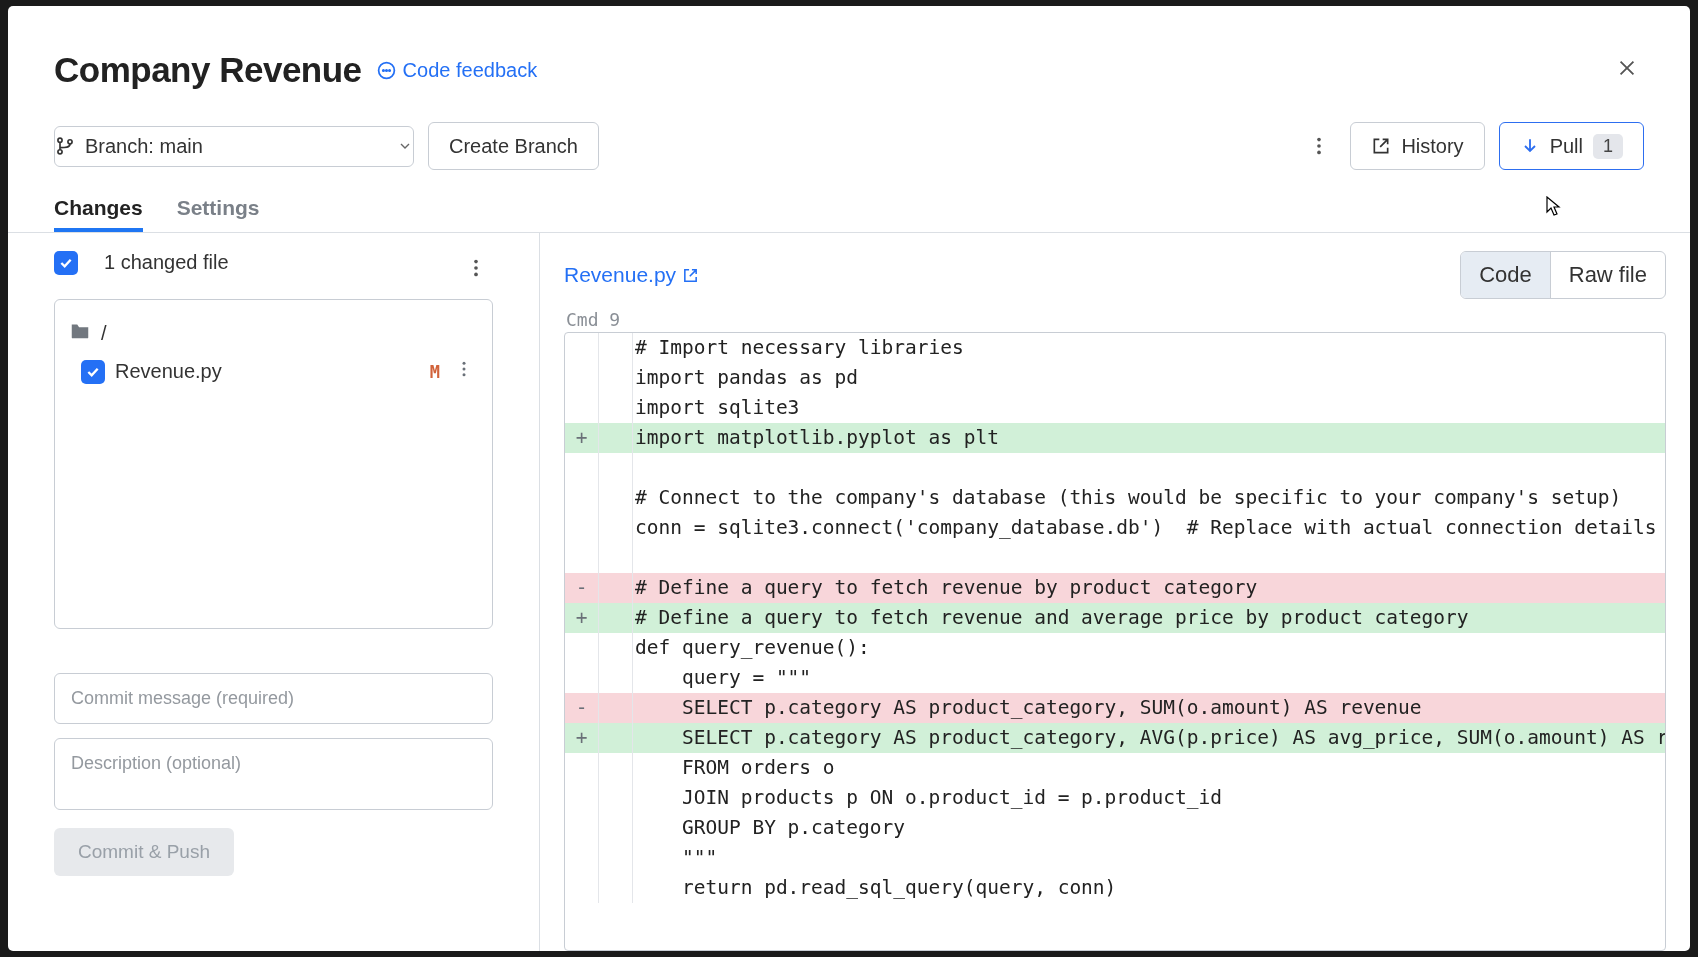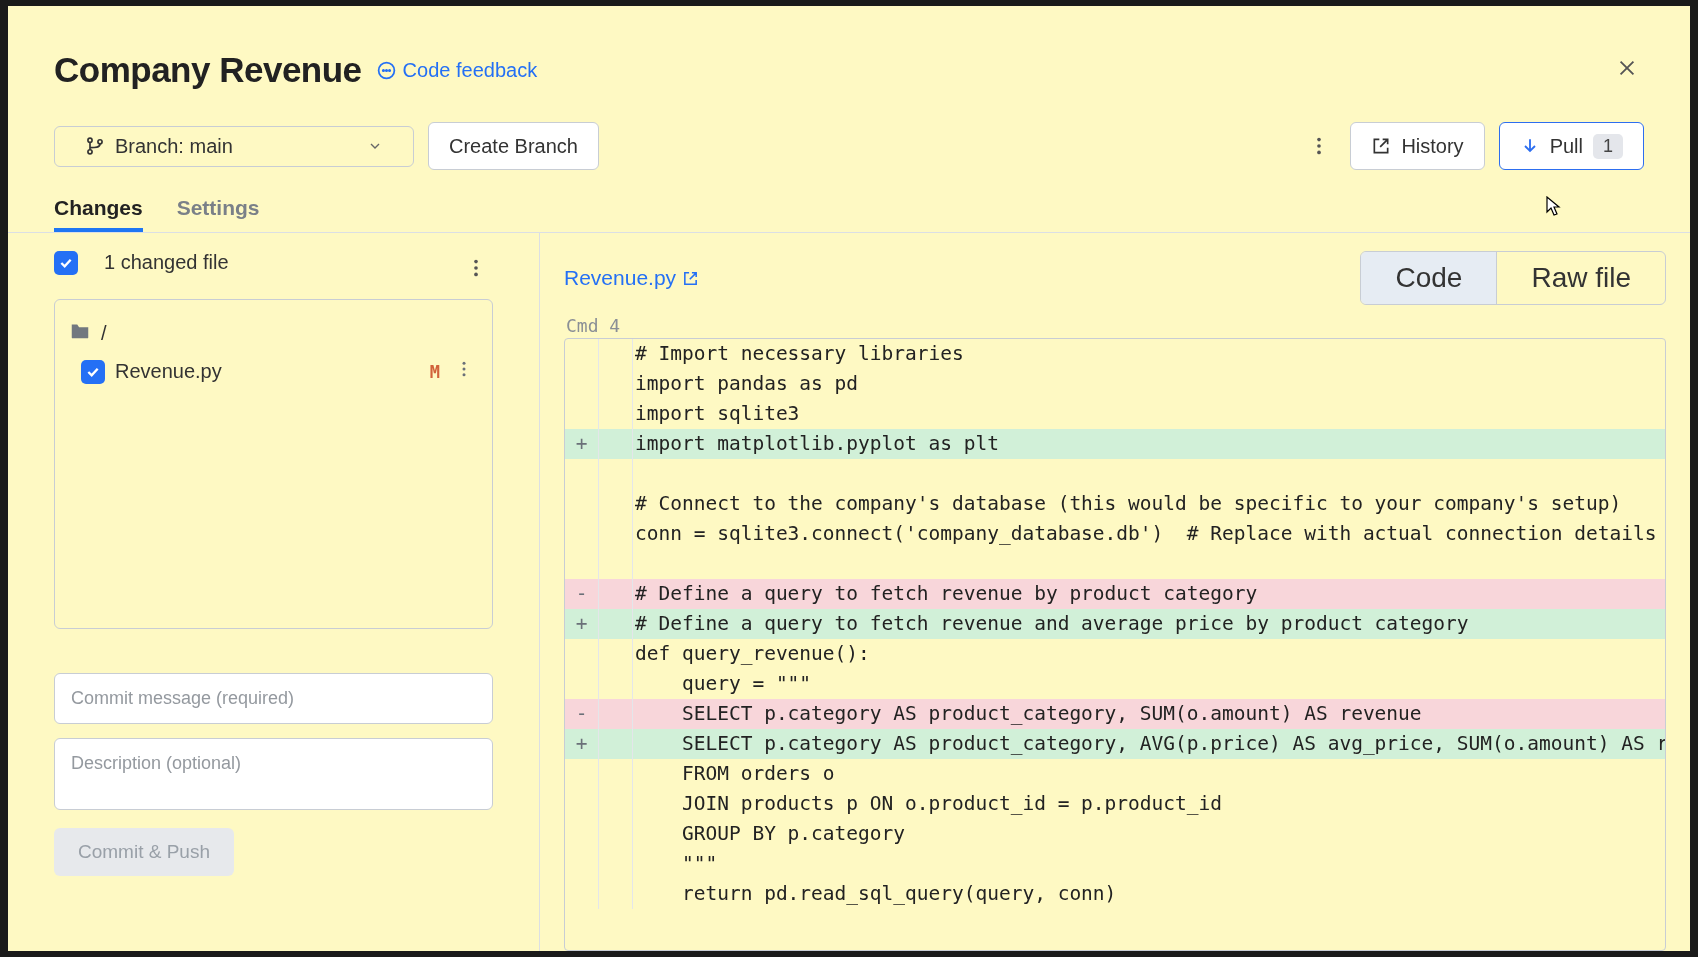--- a/index.html
+++ b/index.html
@@ -7,22 +7,22 @@
   font-family: -apple-system, BlinkMacSystemFont, "Segoe UI", Helvetica, Arial, sans-serif;
   background: #1a1a1a;
   width: 1698px;
   height: 957px;
   overflow: hidden;
   position: relative;
 }
 .modal {
   position: absolute;
   top: 6px; left: 8px; right: 8px; bottom: 6px;
-  background: #fef9c3;
-  border-radius: 0;
+  background: #ffffff;
+  border-radius: 5px;
   display: flex;
   flex-direction: column;
   overflow: hidden;
 }
 .header-row {
   display: flex;
   align-items: center;
   padding: 44px 46px 0 46px;
   gap: 14px;
 }
@@ -46,21 +46,21 @@
   align-items: center;
   padding: 32px 46px 0 46px;
   gap: 14px;
 }
 .select-branch {
   display: flex;
   align-items: center;
   border: 1px solid #c8cdd4;
   border-radius: 6px;
   height: 41px;
-  padding: 0 30px;
+  padding: 0 0;
   width: 360px;
   font-size: 20px;
   color: #333;
   gap: 10px;
   cursor: pointer;
 }
 .select-branch .spacer { flex: 1; }
 .select-branch .chev { color: #666; }
 .btn {
   display: flex;
@@ -155,21 +155,21 @@
   flex: 1;
   padding: 18px 24px 0 24px;
   display: flex; flex-direction: column;
   min-width: 0;
 }
 .file-header {
   display: flex; align-items: center; gap: 8px; margin-bottom: 10px;
 }
 .file-link { color: #2470f5; font-size: 21px; display: flex; align-items: center; gap: 6px; cursor: pointer; }
 .toggle-group { margin-left: auto; display: flex; border: 1px solid #c8cdd4; border-radius: 6px; overflow: hidden; }
-.toggle { padding: 10px 34px; font-size: 28px; color: #333; cursor: pointer; }
+.toggle { padding: 10px 18px; font-size: 22px; color: #333; cursor: pointer; }
 .toggle.active { background: #e6ecf3; }
 .toggle + .toggle { border-left: 1px solid #c8cdd4; }
 .cmd-label { font-family: ui-monospace, Menlo, Consolas, monospace; color: #8a8f96; font-size: 18px; padding-left: 2px; margin-bottom: 2px; }
 .diff {
   border: 1px solid #c8cdd4; border-radius: 4px;
   font-family: ui-monospace, Menlo, Consolas, monospace;
   font-size: 19.5px;
   overflow: hidden;
   flex: 1;
   white-space: pre;
@@ -318,21 +318,21 @@
           <span>Revenue.py</span>
           <svg width="17" height="17" viewBox="0 0 24 24" fill="none" stroke="currentColor" stroke-width="2.2">
               <path d="M10 4 H4 V20 H20 V14 M14 4 H20 V10 M20 4 L11 13"></path>
             </svg>
         </div>
         <div class="toggle-group">
           <div class="toggle active">Code</div>
           <div class="toggle">Raw file</div>
         </div>
       </div>
-      <div class="cmd-label">Cmd 4</div>
+      <div class="cmd-label">Cmd 9</div>
       <div class="diff" id="diff"><div class="diff-line"><div class="gutter first"> </div><div class="gutter sec"> </div><div class="code"># Import necessary libraries</div></div><div class="diff-line"><div class="gutter first"> </div><div class="gutter sec"> </div><div class="code">import pandas as pd</div></div><div class="diff-line"><div class="gutter first"> </div><div class="gutter sec"> </div><div class="code">import sqlite3</div></div><div class="diff-line add"><div class="gutter first">+</div><div class="gutter sec"> </div><div class="code">import matplotlib.pyplot as plt</div></div><div class="diff-line"><div class="gutter first"> </div><div class="gutter sec"> </div><div class="code"></div></div><div class="diff-line"><div class="gutter first"> </div><div class="gutter sec"> </div><div class="code"># Connect to the company's database (this would be specific to your company's setup)</div></div><div class="diff-line"><div class="gutter first"> </div><div class="gutter sec"> </div><div class="code">conn = sqlite3.connect('company_database.db')  # Replace with actual connection details</div></div><div class="diff-line"><div class="gutter first"> </div><div class="gutter sec"> </div><div class="code"></div></div><div class="diff-line del"><div class="gutter first">-</div><div class="gutter sec"> </div><div class="code"># Define a query to fetch revenue by product category</div></div><div class="diff-line add"><div class="gutter first">+</div><div class="gutter sec"> </div><div class="code"># Define a query to fetch revenue and average price by product category</div></div><div class="diff-line"><div class="gutter first"> </div><div class="gutter sec"> </div><div class="code">def query_revenue():</div></div><div class="diff-line"><div class="gutter first"> </div><div class="gutter sec"> </div><div class="code">    query = """</div></div><div class="diff-line del"><div class="gutter first">-</div><div class="gutter sec"> </div><div class="code">    SELECT p.category AS product_category, SUM(o.amount) AS revenue</div></div><div class="diff-line add"><div class="gutter first">+</div><div class="gutter sec"> </div><div class="code">    SELECT p.category AS product_category, AVG(p.price) AS avg_price, SUM(o.amount) AS r</div></div><div class="diff-line"><div class="gutter first"> </div><div class="gutter sec"> </div><div class="code">    FROM orders o</div></div><div class="diff-line"><div class="gutter first"> </div><div class="gutter sec"> </div><div class="code">    JOIN products p ON o.product_id = p.product_id</div></div><div class="diff-line"><div class="gutter first"> </div><div class="gutter sec"> </div><div class="code">    GROUP BY p.category</div></div><div class="diff-line"><div class="gutter first"> </div><div class="gutter sec"> </div><div class="code">    """</div></div><div class="diff-line"><div class="gutter first"> </div><div class="gutter sec"> </div><div class="code">    return pd.read_sql_query(query, conn)</div></div></div>
     </div>
   </div>
 </div>
 
 <svg class="cursor-ptr" width="18" height="22" viewBox="0 0 18 22">
     <path d="M3 1 L3 16 L7 12 L10 19 L13 18 L10 11 L15 11 Z" fill="#fff" stroke="#000" stroke-width="1.2"></path>
   </svg>
 
 </body></html>

